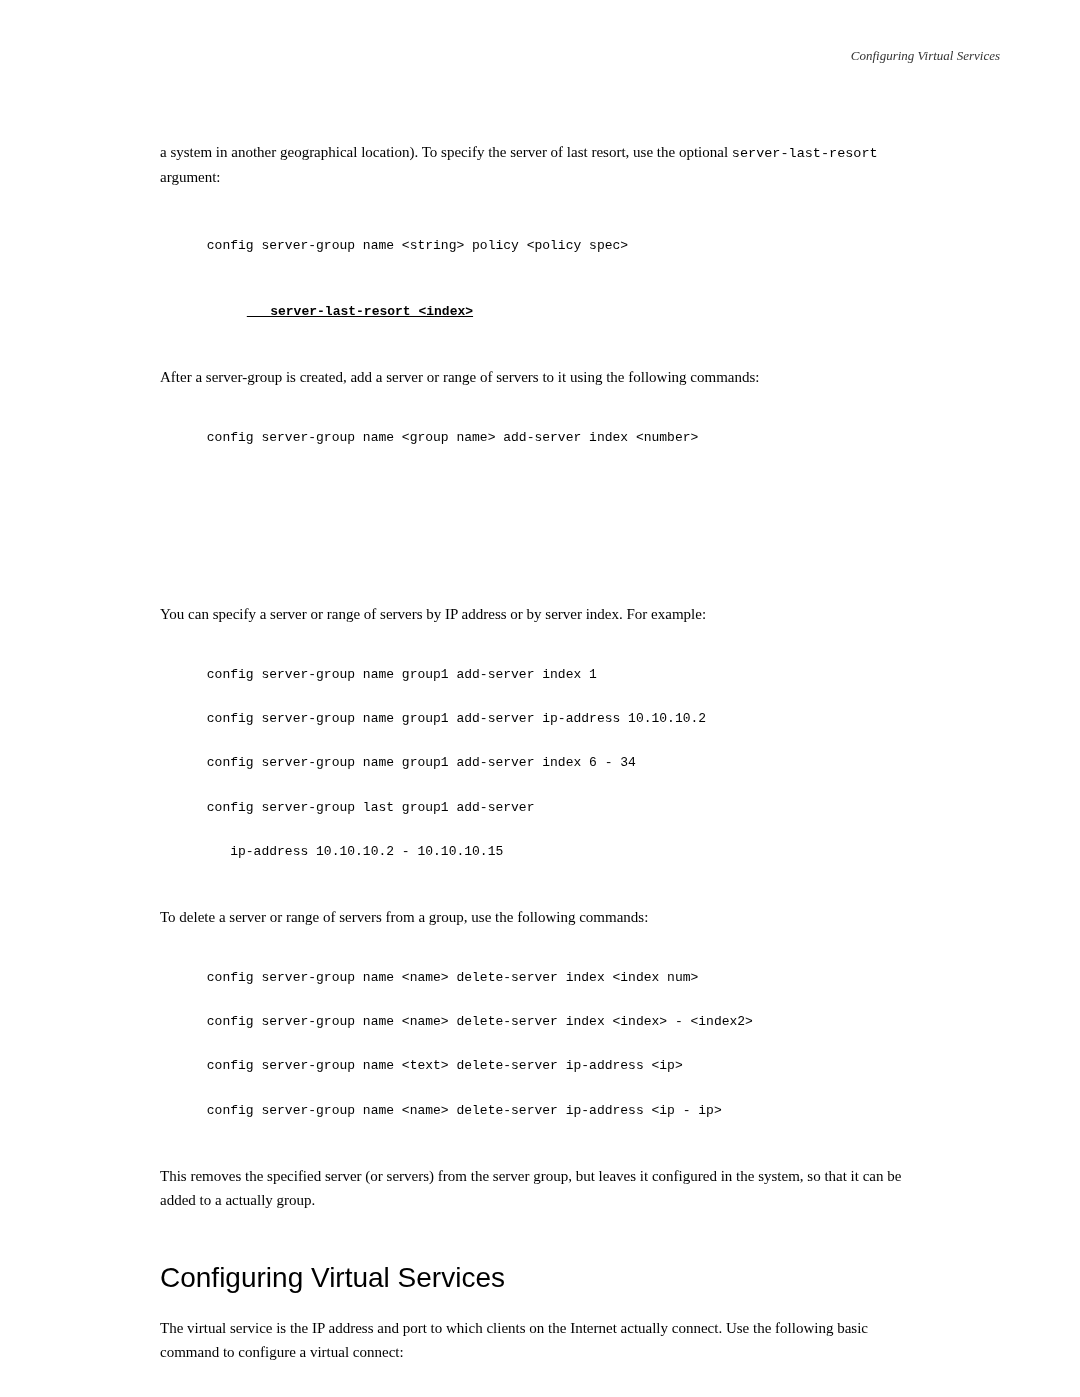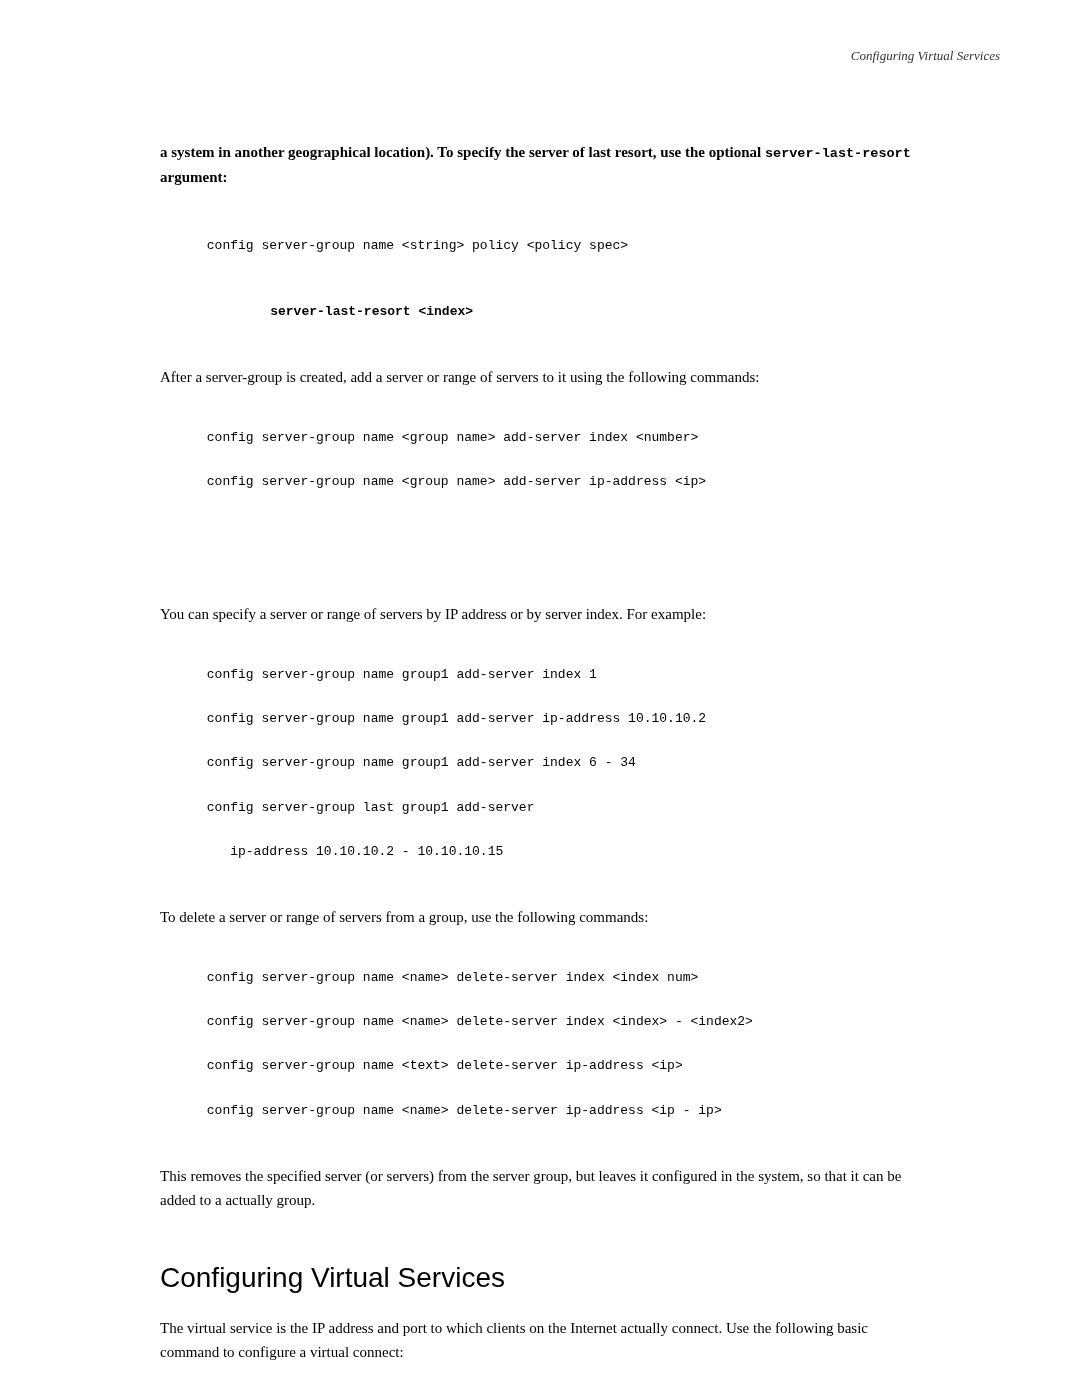--- a/index.html
+++ b/index.html
@@ -39,21 +39,20 @@
       margin: 0 auto;
       padding: 0 80px;
       max-width: 920px;
     }
 
     .intro-paragraph {
       font-size: 15px;
       line-height: 1.6;
       margin-bottom: 24px;
       margin-top: 80px;
-      font-weight: bold;
     }
 
     .intro-paragraph code,
     .inline-code {
       font-family: "Courier New", Courier, monospace;
       font-size: 13.5px;
       background: none;
     }
 
     .code-block {
@@ -61,20 +60,21 @@
       font-size: 13px;
       line-height: 1.7;
       margin: 12px 0 20px 0;
       padding-left: 0;
       white-space: pre;
     }
 
     .code-block .bold-line {
       font-weight: bold;
       padding-left: 40px;
+      text-decoration: underline;
     }
 
     .body-paragraph {
       font-size: 15px;
       line-height: 1.6;
       margin-bottom: 16px;
     }
 
     .section-heading {
       font-family: Arial, Helvetica, sans-serif;
@@ -104,21 +104,21 @@
     <div class="code-block">
       <span>config server-group name &lt;string&gt; policy &lt;policy spec&gt;</span>
       <br>
       <span class="bold-line">   server-last-resort &lt;index&gt;</span>
     </div>
 
     <p class="body-paragraph">After a server-group is created, add a server or range of servers to it using the following commands:</p>
 
     <div class="code-block">
       <span>config server-group name &lt;group name&gt; add-server index &lt;number&gt;</span><br>
-      <span>config server-group name &lt;group name&gt; add-server ip-address &lt;ip&gt;</span><br>
+      <br>
       <br>
     </div>
 
     <p class="body-paragraph">You can specify a server or range of servers by IP address or by server index. For example:</p>
 
     <div class="code-block">
       <span>config server-group name group1 add-server index 1</span><br>
       <span>config server-group name group1 add-server ip-address 10.10.10.2</span><br>
       <span>config server-group name group1 add-server index 6 - 34</span><br>
       <span>config server-group last group1 add-server</span><br>

